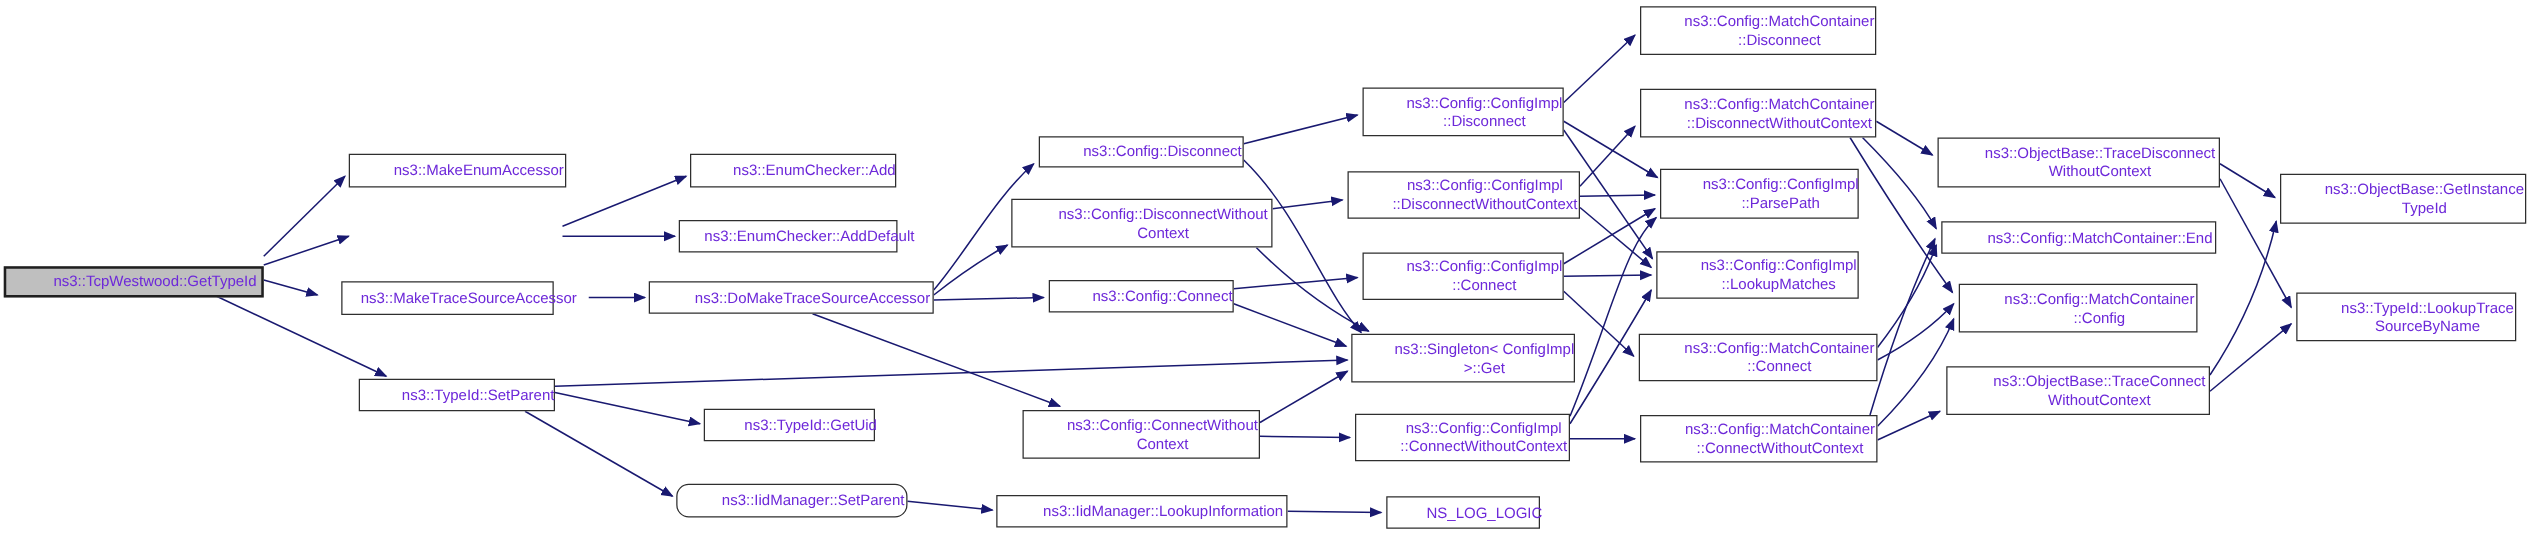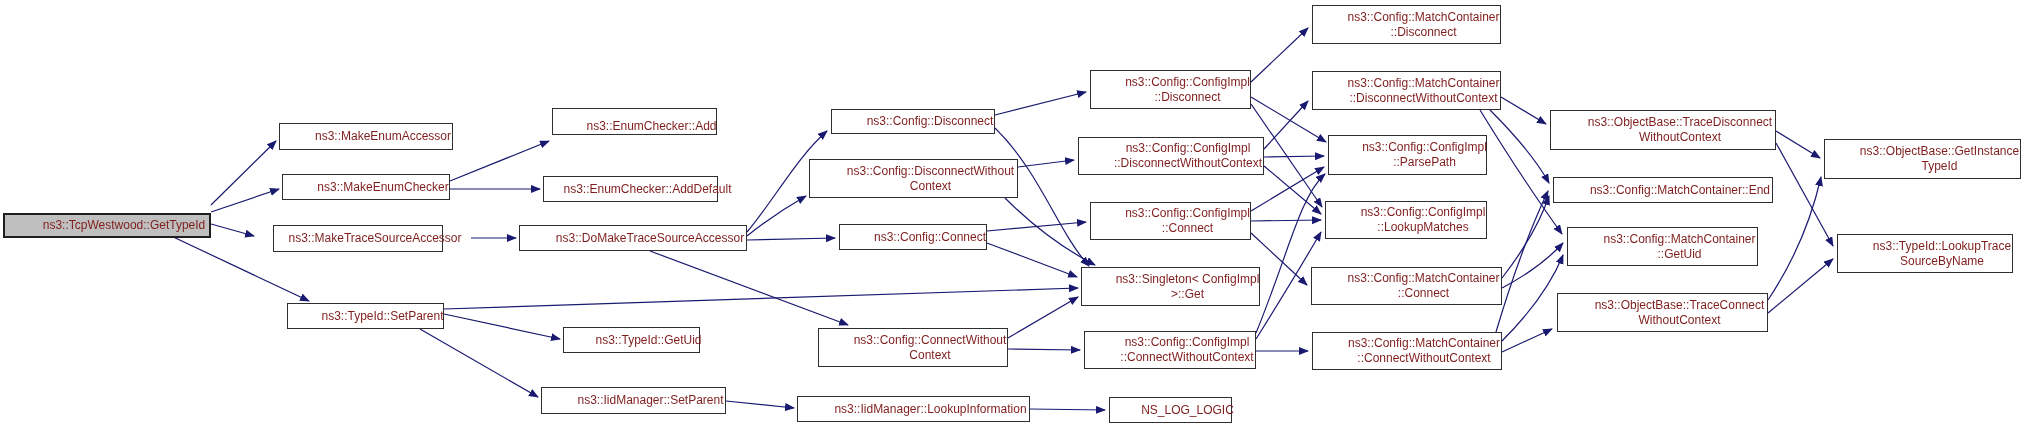--- a/index.html
+++ b/index.html
@@ -10,21 +10,21 @@
     background: #ffffff;
     font-family: "Liberation Sans", sans-serif;
     overflow: hidden;
   }
   svg.edges { position: absolute; left: 0; top: 0; }
   .node {
     position: absolute;
     box-sizing: border-box;
     background: #ffffff;
     border: 1px solid #2e2e2e;
-    color: #7f1d1d;
+    color: #6d28d9;
     display: flex;
     flex-direction: column;
     align-items: center;
     justify-content: center;
     text-align: center;
     font-size: 12px;
     line-height: 15px;
     white-space: nowrap;
     cursor: pointer;
     padding-left: 34px;
@@ -95,42 +95,39 @@
         <path d="M1768,300 Q1806,243 1821,177" fill="none" stroke="#191970" stroke-width="1.2" marker-end="url(#arw)"></path>
         <path d="M1768,313 L1833,259" fill="none" stroke="#191970" stroke-width="1.2" marker-end="url(#arw)"></path>
       </g>
   </svg>
 <div class="node hl" style="left: 3px; top: 201px; width: 208px; height: 25px; margin-top: 12px;">
       <span>ns3::TcpWestwood::GetTypeId</span>
     </div>
     <div class="node" style="left: 279px; top: 123px; width: 174px; height: 27px; justify-content: center;">
       <span>ns3::MakeEnumAccessor</span>
     </div>
-    <div class="node" style="left: 282px; top: 174px; width: 168px; height: 26px;">
-      <span>ns3::MakeEnumChecker</span>
-    </div>
     <div class="node" style="left: 257px; top: 225px; width: 170px; height: 27px; margin-left: 16px;">
       <span>ns3::MakeTraceSourceAccessor</span>
     </div>
     <div class="node" style="left: 287px; top: 303px; width: 157px; height: 26px;">
       <span>ns3::TypeId::SetParent</span>
     </div>
-    <div class="node" style="left: 552px; top: 108px; width: 165px; height: 27px; justify-content: flex-end;">
+    <div class="node" style="left: 552px; top: 123px; width: 165px; height: 27px;">
       <span>ns3::EnumChecker::Add</span>
     </div>
     <div class="node" style="left: 543px; top: 176px; width: 175px; height: 26px;">
       <span>ns3::EnumChecker::AddDefault</span>
     </div>
     <div class="node" style="left: 519px; top: 225px; width: 228px; height: 26px;">
       <span>ns3::DoMakeTraceSourceAccessor</span>
     </div>
     <div class="node" style="left: 563px; top: 327px; width: 137px; height: 26px;">
       <span>ns3::TypeId::GetUid</span>
     </div>
-    <div class="node" style="left: 541px; top: 387px; width: 185px; height: 27px;">
+    <div class="node" style="left: 541px; top: 387px; width: 185px; height: 27px; border-radius: 10px;">
       <span>ns3::IidManager::SetParent</span>
     </div>
     <div class="node" style="left: 831px; top: 109px; width: 164px; height: 25px;">
       <span>ns3::Config::Disconnect</span>
     </div>
     <div class="node" style="left: 809px; top: 159px; width: 209px; height: 39px; text-align: center;">
       <span>ns3::Config::DisconnectWithout</span>
       <span>Context</span>
     </div>
     <div class="node" style="left: 839px; top: 224px; width: 148px; height: 26px;">
@@ -192,21 +189,21 @@
     </div>
     <div class="node" style="left: 1550px; top: 110px; width: 226px; height: 40px;">
       <span>ns3::ObjectBase::TraceDisconnect</span>
       <span>WithoutContext</span>
     </div>
     <div class="node" style="left: 1553px; top: 177px; width: 220px; height: 26px;">
       <span>ns3::Config::MatchContainer::End</span>
     </div>
     <div class="node" style="left: 1567px; top: 227px; width: 191px; height: 39px;">
       <span>ns3::Config::MatchContainer</span>
-      <span>::GetUid</span>
+      <span>::Config</span>
     </div>
     <div class="node" style="left: 1557px; top: 293px; width: 211px; height: 39px;">
       <span>ns3::ObjectBase::TraceConnect</span>
       <span>WithoutContext</span>
     </div>
     <div class="node" style="left: 1824px; top: 139px; width: 197px; height: 40px;">
       <span>ns3::ObjectBase::GetInstance</span>
       <span>TypeId</span>
     </div>
     <div class="node" style="left: 1837px; top: 234px; width: 176px; height: 39px;">

